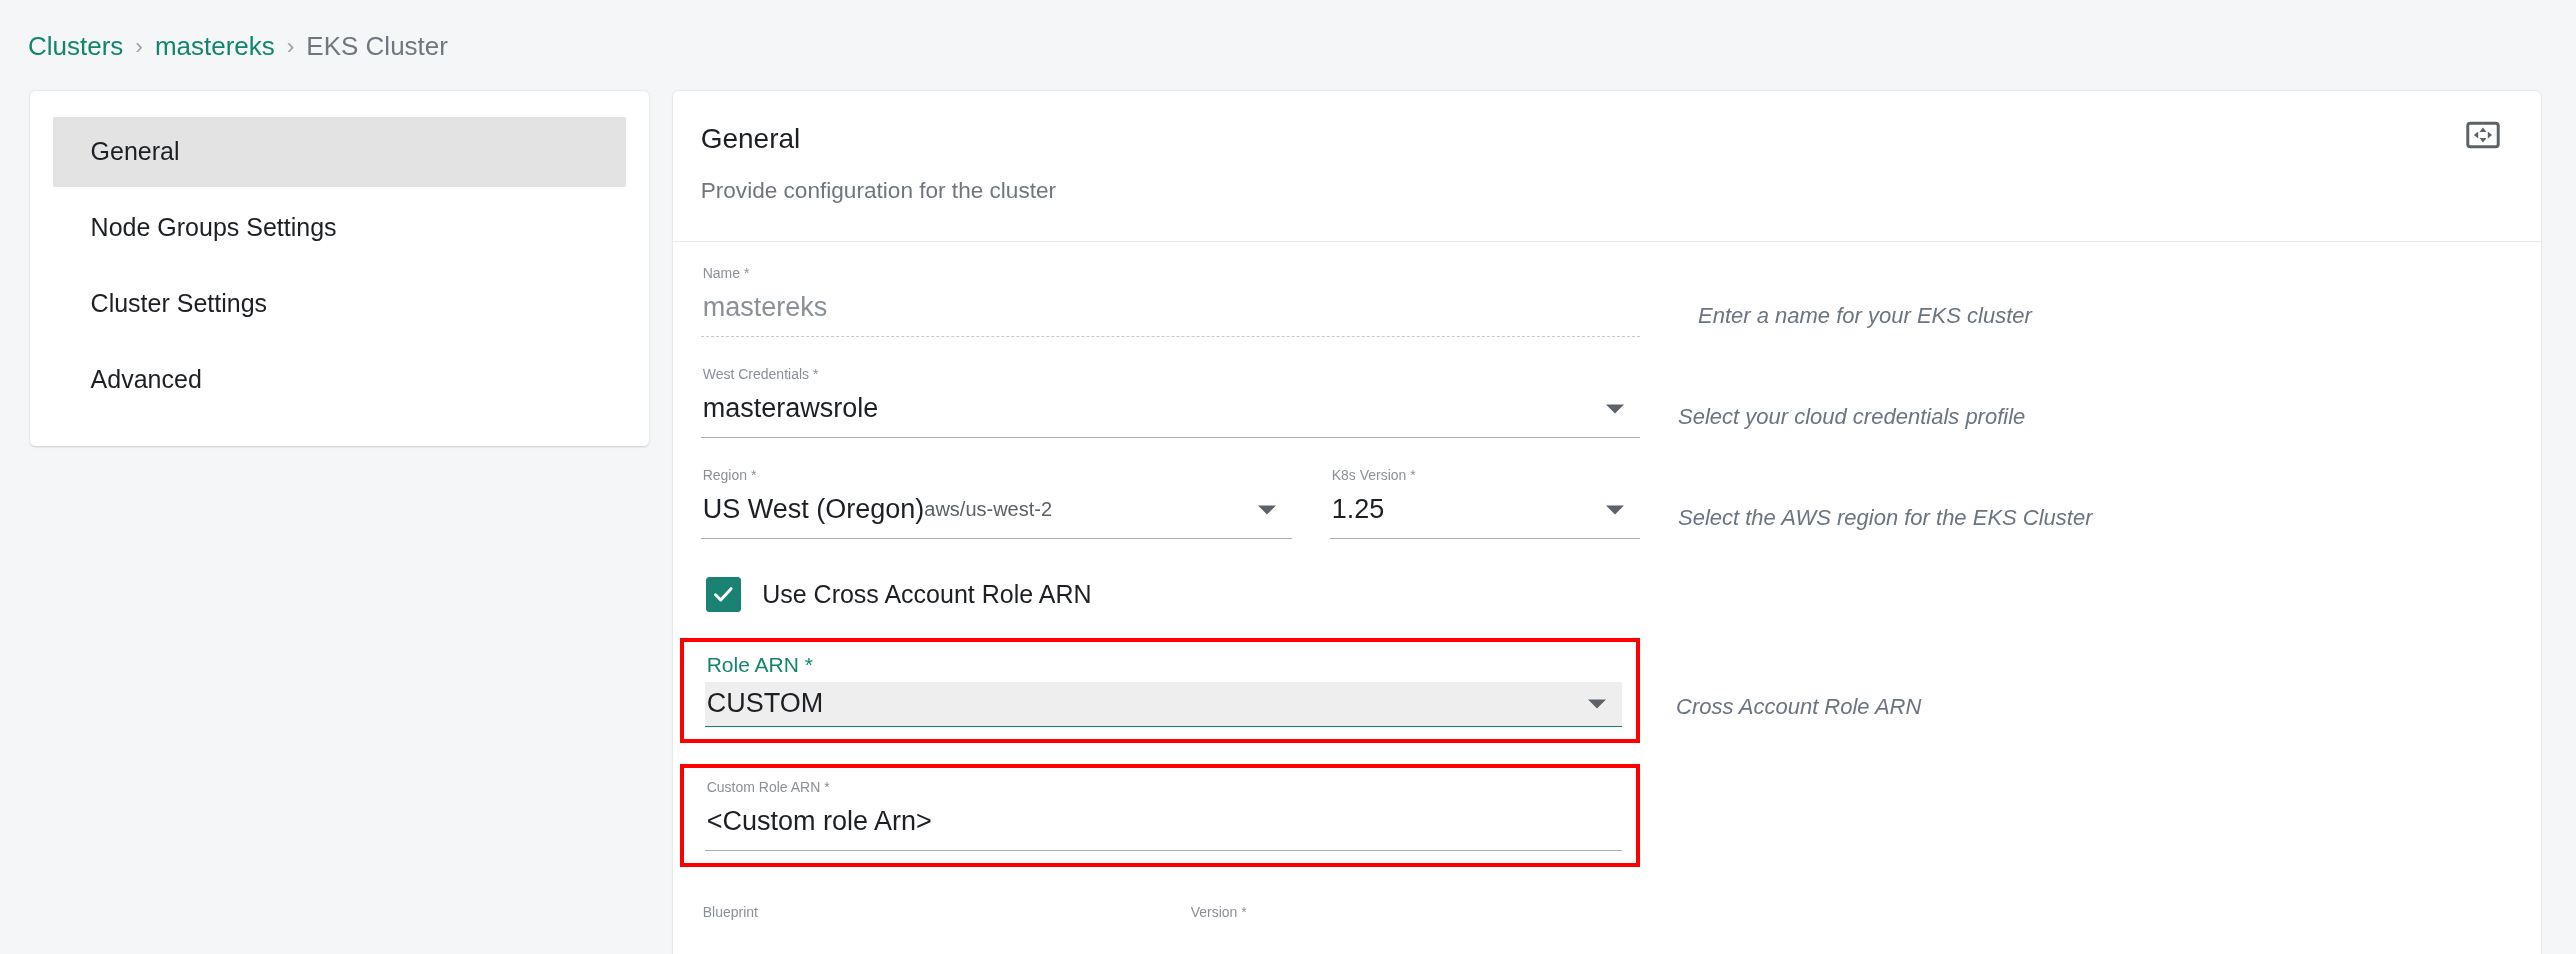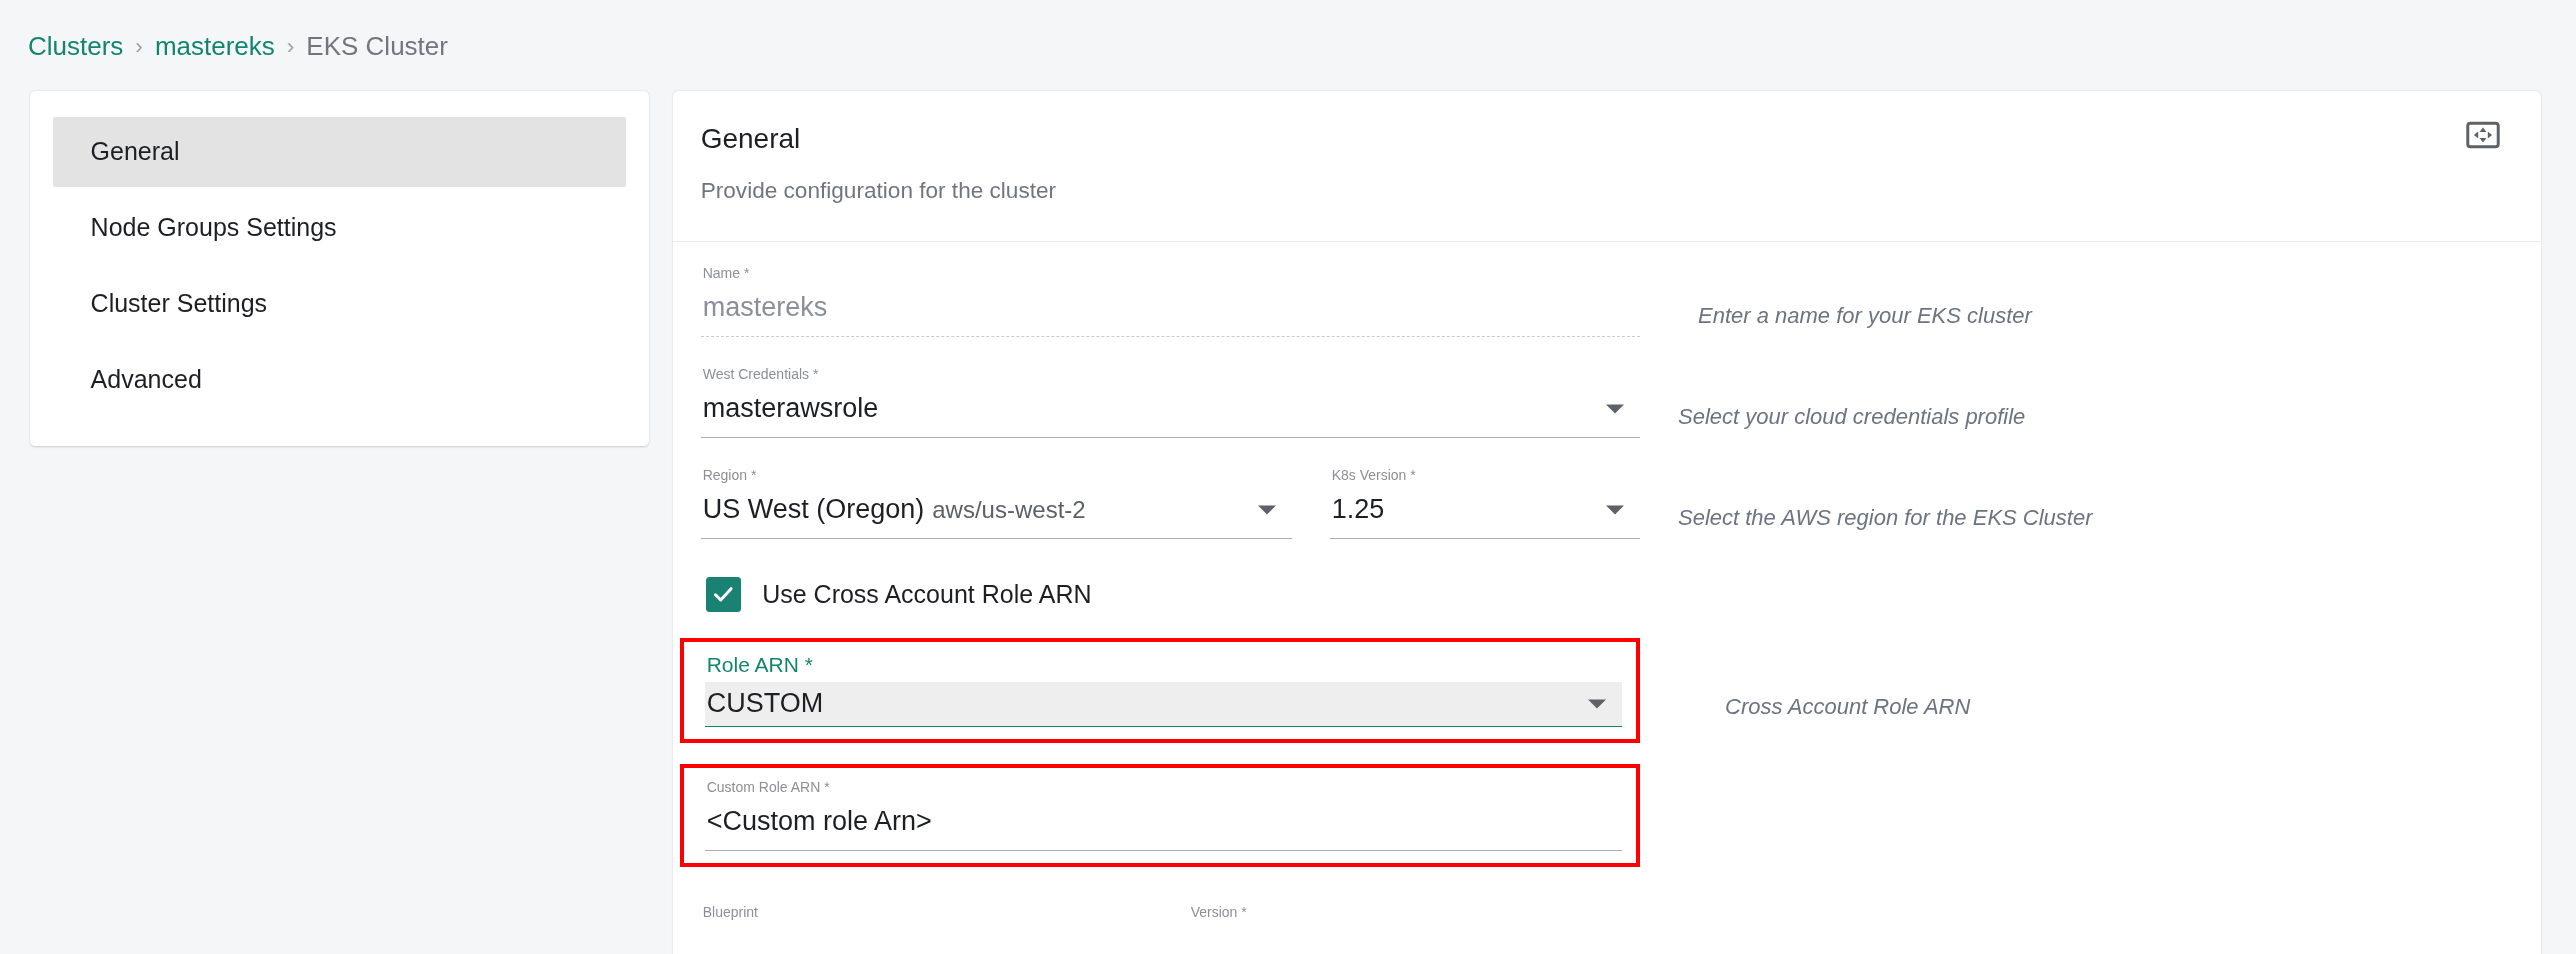--- a/index.html
+++ b/index.html
@@ -282,21 +282,21 @@
       </div>
 
       <div class="spacer-34"></div>
 
       <div class="form-row">
         <div class="field-col" style="display:flex;gap:38px;">
           <div class="field" style="width:591px;flex:0 0 591px;">
             <span class="field-label">Region *</span>
             <div class="field-value-wrap">
               <span class="field-value">US West (Oregon)</span>
-              <span class="sub" style="font-size:24px;color:#5b6168;margin-left:8px;">aws/us-west-2</span>
+              <span class="sub" style="font-size:20px;color:#5b6168;margin-left:0;">aws/us-west-2</span>
               <span class="caret"></span>
             </div>
             <div class="underline"></div>
           </div>
           <div class="field" style="width:310px;flex:0 0 310px;">
             <span class="field-label">K8s Version *</span>
             <div class="field-value-wrap">
               <span class="field-value">1.25</span>
               <span class="caret"></span>
             </div>
@@ -323,21 +323,21 @@
             <div class="field">
               <span class="field-label teal">Role ARN *</span>
               <div class="filled-select">
                 <span class="field-value">CUSTOM</span>
                 <span class="caret"></span>
               </div>
               <div class="underline teal"></div>
             </div>
           </div>
         </div>
-        <div class="help-col" style="padding-left:85px;">
+        <div class="help-col" style="padding-left:36px;">
           <span class="help-text" style="display:block;margin-top:56px;">Cross Account Role ARN</span>
         </div>
       </div>
 
       <div class="spacer-24"></div>
 
       <div class="form-row">
         <div class="field-col">
           <div class="hl-box">
             <div class="field">

